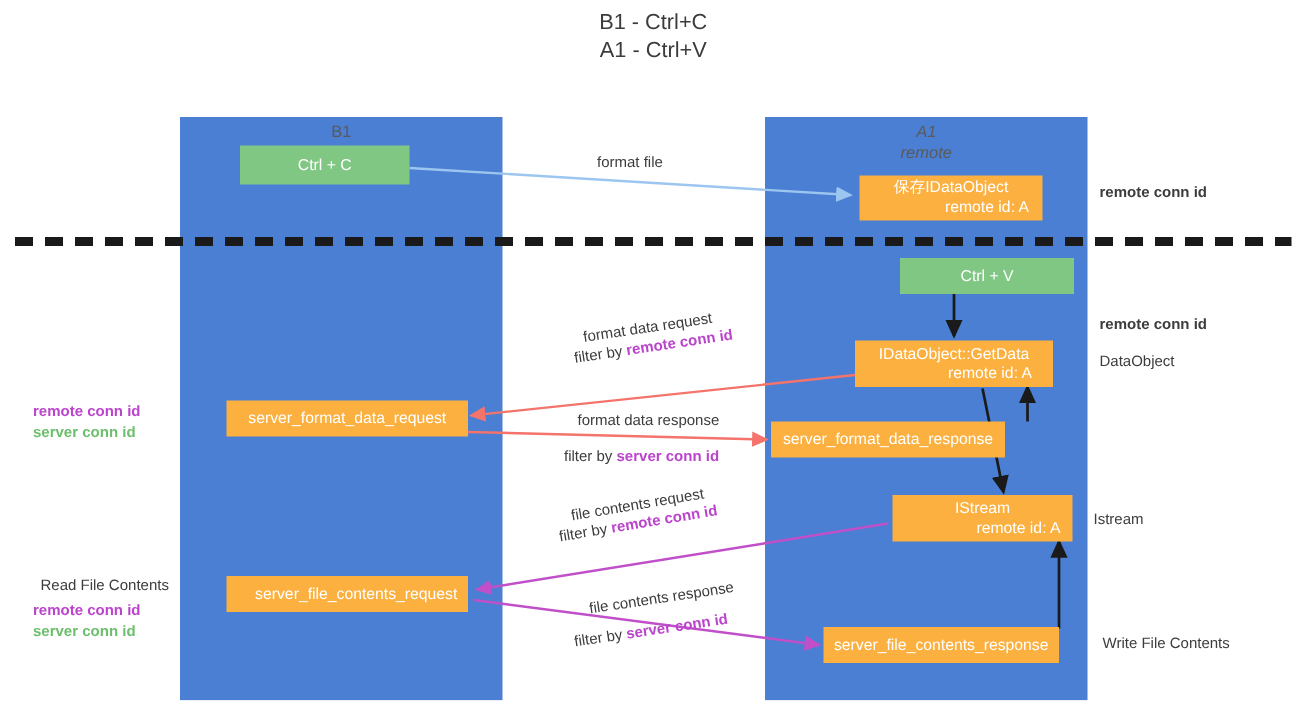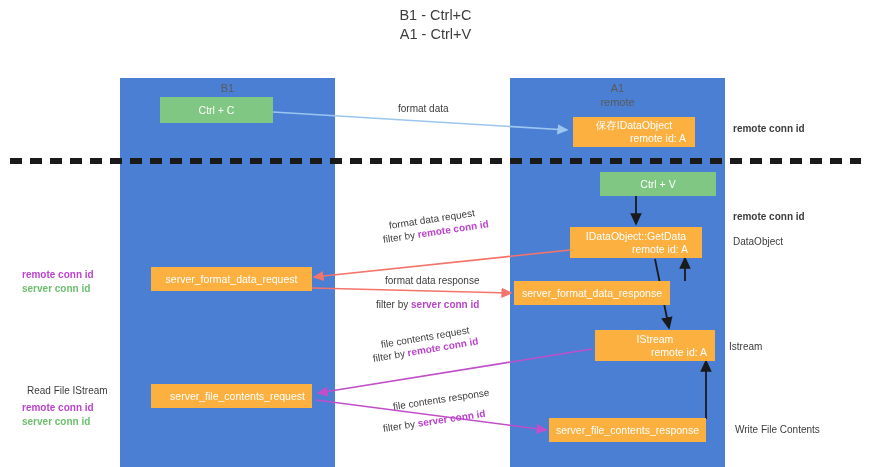--- a/index.html
+++ b/index.html
@@ -37,21 +37,21 @@
   .lane-head {
     position: absolute;
     text-align: center;
     font-size: 11px;
     color: #5a5a5a;
     line-height: 13.5px;
     white-space: pre-line;
     margin-top: 36px;
   }
   .head-b1 { left: 120px; top: 46px; width: 215px; }
-  .head-a1 { left: 510px; top: 46px; width: 215px; }
+  .head-a1 { left: 510px; top: 46px; width: 215px; font-style: italic; }
 
   
   .node {
     position: absolute;
     display: flex;
     flex-direction: column;
     align-items: center;
     justify-content: center;
     color: #ffffff;
     font-size: 10.5px;
@@ -209,21 +209,21 @@
   </div>
 
   <div class="node orange" style="left:151px; top:384px; width:161px; height:24px;padding-left:16px;">
     <span>server_file_contents_request</span>
   </div>
 
   <div class="node orange" style="left:549px; top:418px; width:157px; height:24px;">
     <span>server_file_contents_response</span>
   </div>
 
-  <div class="lbl" style="left:398px; top:102px;">format data</div>
+  <div class="lbl" style="left:398px; top:102px;">format file</div>
 
   <div class="lbl rot" style="left:389px; top:219px;">format data request</div>
   <div class="lbl rot" style="left:383px; top:233px;">
     <span class="c-dark">filter by </span><span class="c-purple">remote conn id</span>
   </div>
 
   <div class="lbl" style="left:385px; top:274px;">format data response</div>
   <div class="lbl" style="left:376px; top:298px;">
     <span class="c-dark">filter by </span><span class="c-purple">server conn id</span>
   </div>
@@ -242,20 +242,20 @@
   <div class="side-lbl c-purple" style="left:733px; top:211px; font-weight:bold;">remote conn id</div>
   <div class="side-lbl" style="left:733px; top:236px;">DataObject</div>
   <div class="side-lbl" style="left:729px; top:341px;">Istream</div>
   <div class="side-lbl" style="left:735px; top:424px;">Write File Contents</div>
 
   <div class="legend" style="left:22px; top:268px;">
     <div class="c-purple">remote conn id</div>
     <div class="c-green">server conn id</div>
   </div>
 
-  <div class="side-lbl" style="left:27px; top:385px;">Read File IStream</div>
+  <div class="side-lbl" style="left:27px; top:385px;">Read File Contents</div>
 
   <div class="legend" style="left:22px; top:401px;">
     <div class="c-purple">remote conn id</div>
     <div class="c-green">server conn id</div>
   </div>
 
 </div>
 
 </body></html>

